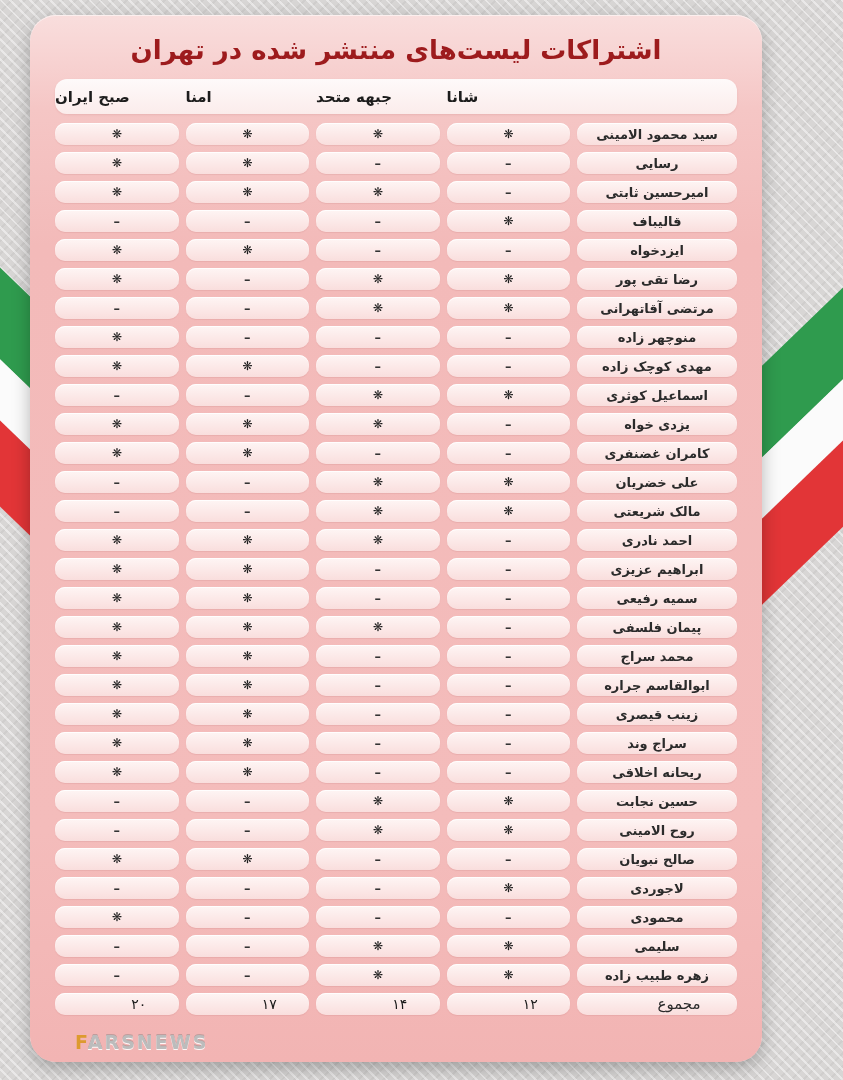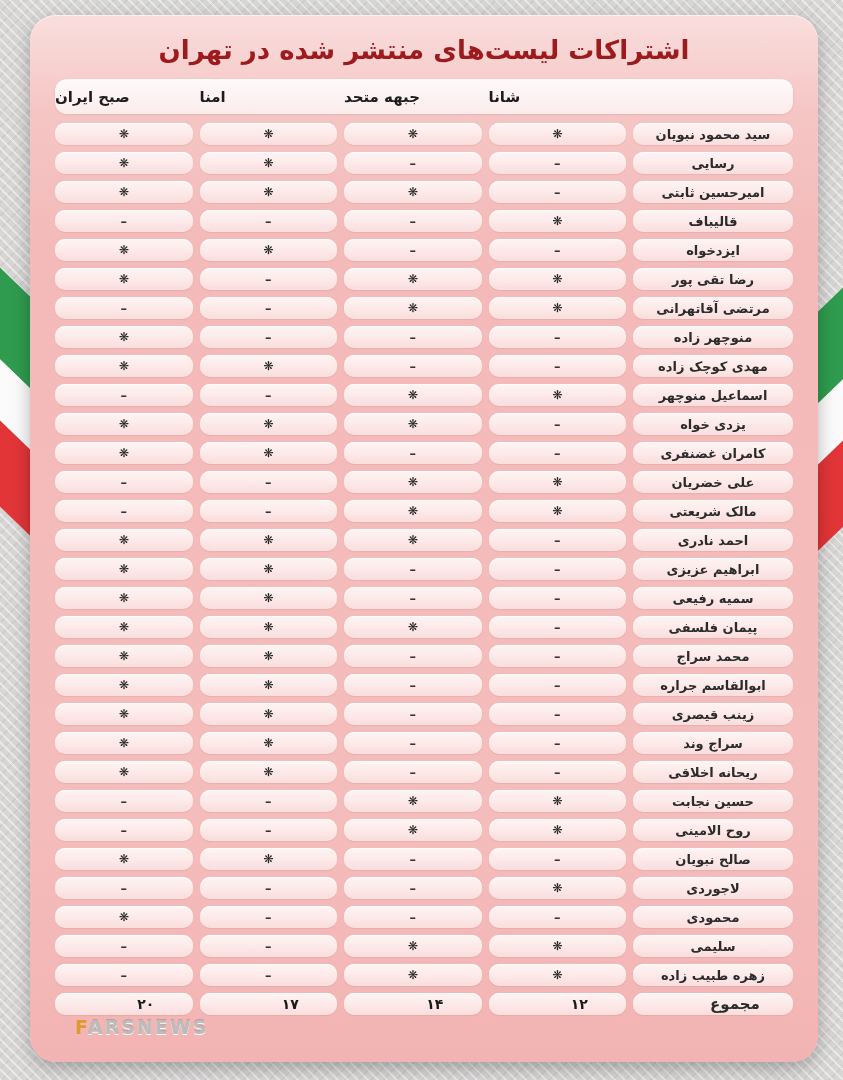--- a/index.html
+++ b/index.html
@@ -20,21 +20,21 @@
   
   .ribbon{position:absolute;z-index:1;display:flex;flex-direction:column;}
   .ribbon .stripe-green{height:66px;background:#2f9b4e;}
   .ribbon .stripe-white{height:44px;background:#fbfbfb;}
   .ribbon .stripe-red{height:62px;background:#e23537;}
   .ribbon-left{width:320px;left:-130px;top:330px;transform:rotate(44deg);}
   .ribbon-right{width:320px;right:-128px;top:352px;transform:rotate(-44deg);}
   
   .card{
     position:absolute;z-index:2;
-    left:30px;top:15px;width:788px;height:1047px;
+    left:30px;top:15px;width:732px;height:1047px;
     border-radius:26px;
     background:linear-gradient(180deg,#f9dedd 0%,#f5c6c5 9%,#f3bab9 22%,#f4bcbb 78%,#f2b4b3 100%);
     box-shadow:0 6px 18px rgba(0,0,0,.28), inset 0 1px 0 rgba(255,255,255,.5);
     padding:12px 25px 14px;
     box-sizing:border-box;
   }
   .title{
     text-align:center;
     font-size:26px;font-weight:bold;
     color:#9d1b1d;
@@ -66,25 +66,25 @@
     border-radius:10px;
     background:linear-gradient(180deg,#fef5f4 0%,#fbe5e4 70%,#f9dedd 100%);
     box-shadow:0 1px 1px rgba(190,110,110,.18), inset 0 1px 0 rgba(255,255,255,.9);
     display:flex;align-items:center;justify-content:center;
     color:#1a1a1a;
     overflow:hidden;
   }
   .name-cell{font-size:13px;font-weight:bold;color:#2b2b2b;}
   .mark-cell{font-size:12px;}
   .mark-cell.absent{font-weight:bold;font-size:13px;color:#333;}
-  .total-row .cell{font-weight:bold;padding-left:44px;}
+  .total-row .cell{font-weight:normal;padding-left:44px;}
   .total-name{font-size:15px;}
   .total-num{font-size:14px;}
   .watermark{
-    position:absolute;left:45px;bottom:24px;
+    position:absolute;left:45px;bottom:9px;
     font-size:19px;font-weight:bold;letter-spacing:2px;
     user-select:none;
   }
   .watermark .f{color:#dd9a2f;}
   .watermark .rest{
     color:#bcbcbc;
     text-shadow:0 1px 0 rgba(255,255,255,.9), 0 -1px 0 rgba(120,120,120,.4);
   }
 </style>
 </head>
@@ -112,21 +112,21 @@
         <div class="header-cell"></div>
         <div class="header-cell">شانا</div>
         <div class="header-cell">جبهه متحد</div>
         <div class="header-cell">امنا</div>
         <div class="header-cell">صبح ایران</div>
       </div>
 
       <div class="rows">
 
       <div class="grid row">
-            <div class="cell name-cell">سید محمود نبویان</div>
+            <div class="cell name-cell">سید محمود الامینی</div>
             <div class="cell mark-cell present">❋</div>
             <div class="cell mark-cell present">❋</div>
             <div class="cell mark-cell present">❋</div>
             <div class="cell mark-cell present">❋</div>
           </div>
           <div class="grid row">
             <div class="cell name-cell">رسایی</div>
             <div class="cell mark-cell absent">–</div>
             <div class="cell mark-cell absent">–</div>
             <div class="cell mark-cell present">❋</div>
@@ -175,21 +175,21 @@
             <div class="cell mark-cell present">❋</div>
           </div>
           <div class="grid row">
             <div class="cell name-cell">مهدی کوچک زاده</div>
             <div class="cell mark-cell absent">–</div>
             <div class="cell mark-cell absent">–</div>
             <div class="cell mark-cell present">❋</div>
             <div class="cell mark-cell present">❋</div>
           </div>
           <div class="grid row">
-            <div class="cell name-cell">اسماعیل منوچهر</div>
+            <div class="cell name-cell">اسماعیل کوثری</div>
             <div class="cell mark-cell present">❋</div>
             <div class="cell mark-cell present">❋</div>
             <div class="cell mark-cell absent">–</div>
             <div class="cell mark-cell absent">–</div>
           </div>
           <div class="grid row">
             <div class="cell name-cell">یزدی خواه</div>
             <div class="cell mark-cell absent">–</div>
             <div class="cell mark-cell present">❋</div>
             <div class="cell mark-cell present">❋</div>

